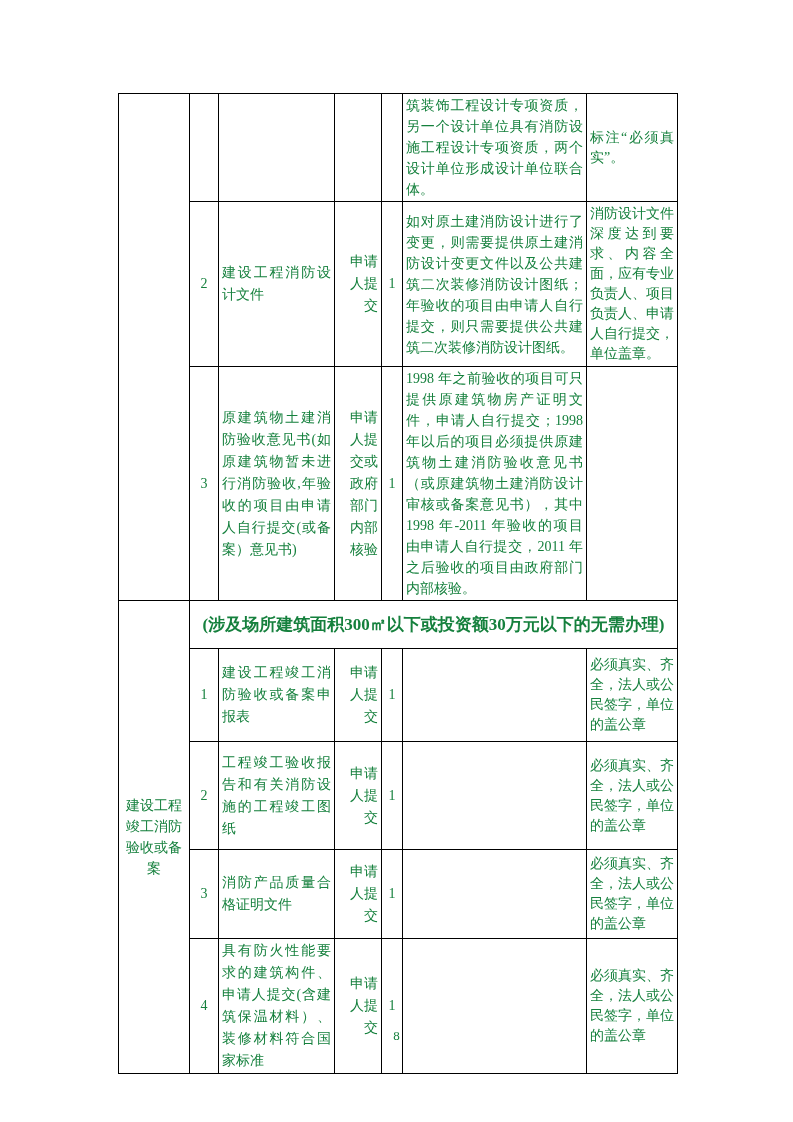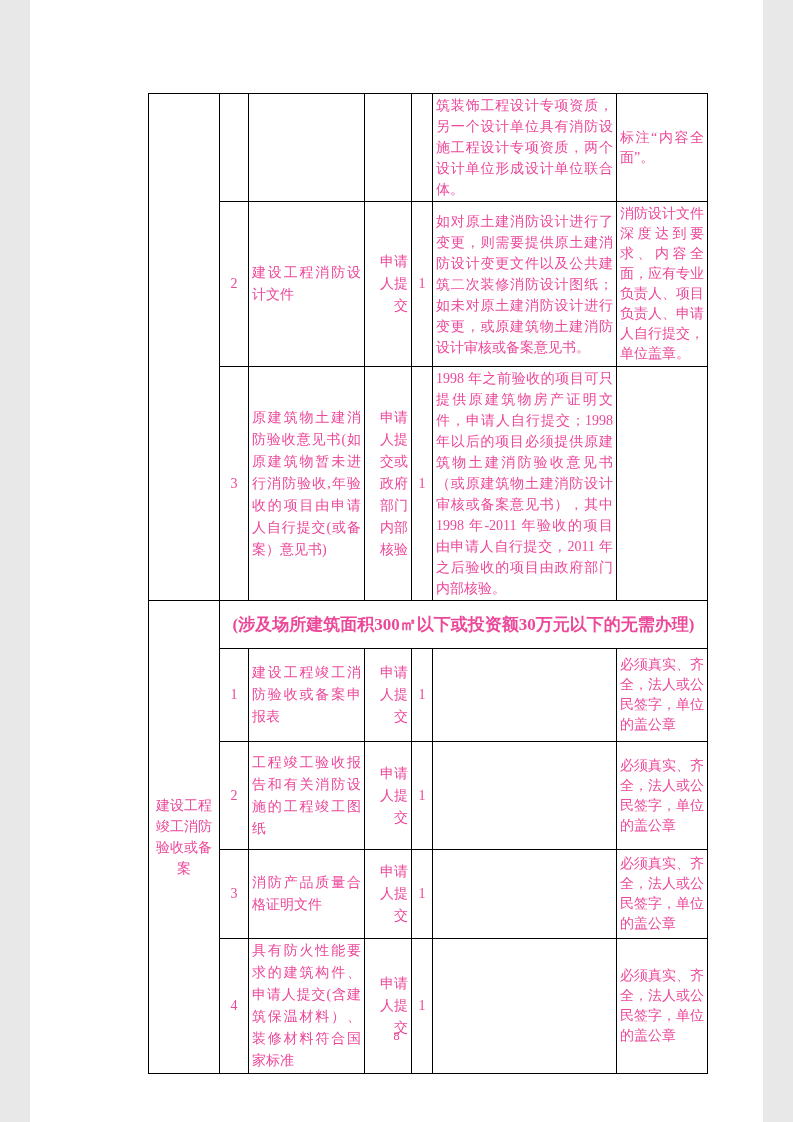--- a/index.html
+++ b/index.html
@@ -1,22 +1,22 @@
 <!DOCTYPE html>
 <html><head>
 <meta charset="utf-8">
 <style>
   html,body { margin:0; padding:0; background:#e8e8e8; }
   .page {
     position:relative;
-    width:733px; height:1122px;
+    width:793px; height:1122px;
     margin:0 auto;
     background:#ffffff;
     font-family:"Liberation Serif","DejaVu Serif",serif;
-    color:#ec4899;
+    color:#15803d;
     overflow:hidden;
   }
   table.doc-table {
     position:absolute; left:118px; top:93px;
     width:559px;
     border-collapse:collapse;
     table-layout:fixed;
   }
   table.doc-table td {
     border:1px solid #000;
@@ -96,29 +96,29 @@
     </colgroup>
 
     <tbody>
         <tr style="height:90px">
       <td class="c-group" rowspan="3"></td>
       <td class="c-seq"></td>
       <td class="c-name"></td>
       <td class="c-submit"></td>
       <td class="c-count"></td>
       <td class="c-desc">筑装饰工程设计专项资质，另一个设计单位具有消防设施工程设计专项资质，两个设计单位形成设计单位联合体。</td>
-      <td class="c-req">标注“内容全面”。</td>
+      <td class="c-req">标注“必须真实”。</td>
     </tr>
 
     <tr style="height:165px">
       <td class="c-seq">2</td>
       <td class="c-name">建设工程消防设计文件</td>
       <td class="c-submit">申请人提交</td>
       <td class="c-count">1</td>
-      <td class="c-desc">如对原土建消防设计进行了变更，则需要提供原土建消防设计变更文件以及公共建筑二次装修消防设计图纸；如未对原土建消防设计进行变更，或原建筑物土建消防设计审核或备案意见书。</td>
+      <td class="c-desc">如对原土建消防设计进行了变更，则需要提供原土建消防设计变更文件以及公共建筑二次装修消防设计图纸；年验收的项目由申请人自行提交，则只需要提供公共建筑二次装修消防设计图纸。</td>
       <td class="c-req">消防设计文件深度达到要求、内容全面，应有专业负责人、项目负责人、申请人自行提交，单位盖章。</td>
     </tr>
 
     <tr style="height:217px">
       <td class="c-seq">3</td>
       <td class="c-name">原建筑物土建消防验收意见书(如原建筑物暂未进行消防验收,年验收的项目由申请人自行提交(或备案）意见书)</td>
       <td class="c-submit">申请人提交或政府部门内部核验</td>
       <td class="c-count">1</td>
       <td class="c-desc">1998 年之前验收的项目可只提供原建筑物房产证明文件，申请人自行提交；1998 年以后的项目必须提供原建筑物土建消防验收意见书（或原建筑物土建消防设计审核或备案意见书），其中 1998 年-2011 年验收的项目由申请人自行提交，2011 年之后验收的项目由政府部门内部核验。</td>
       <td class="c-req"></td>

